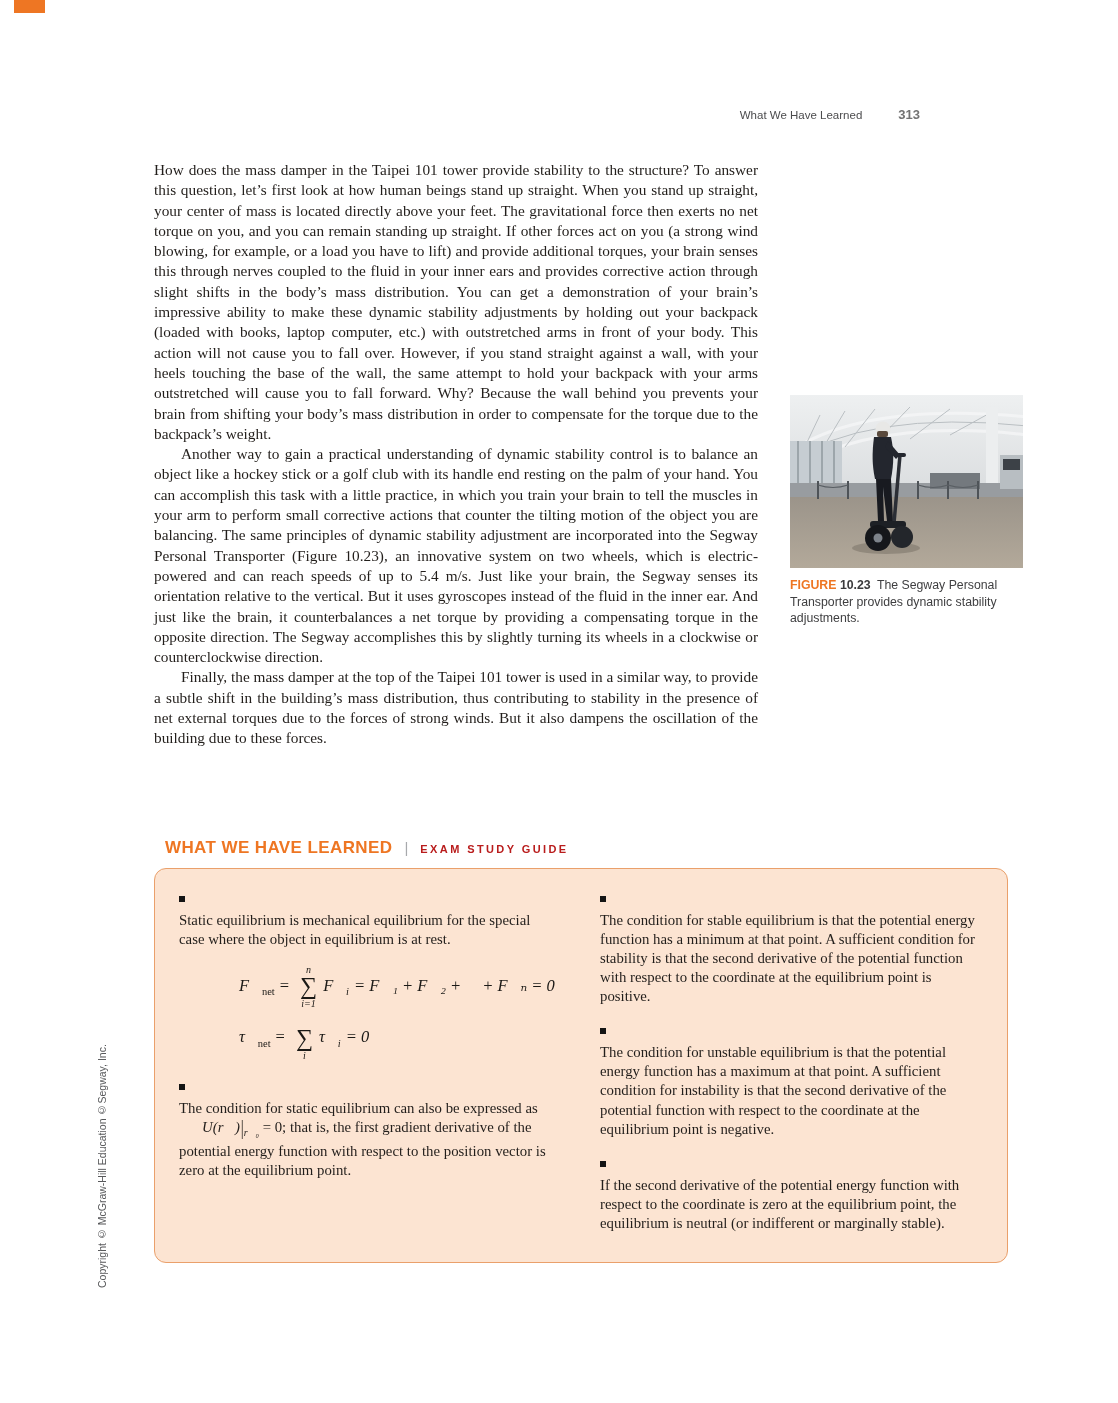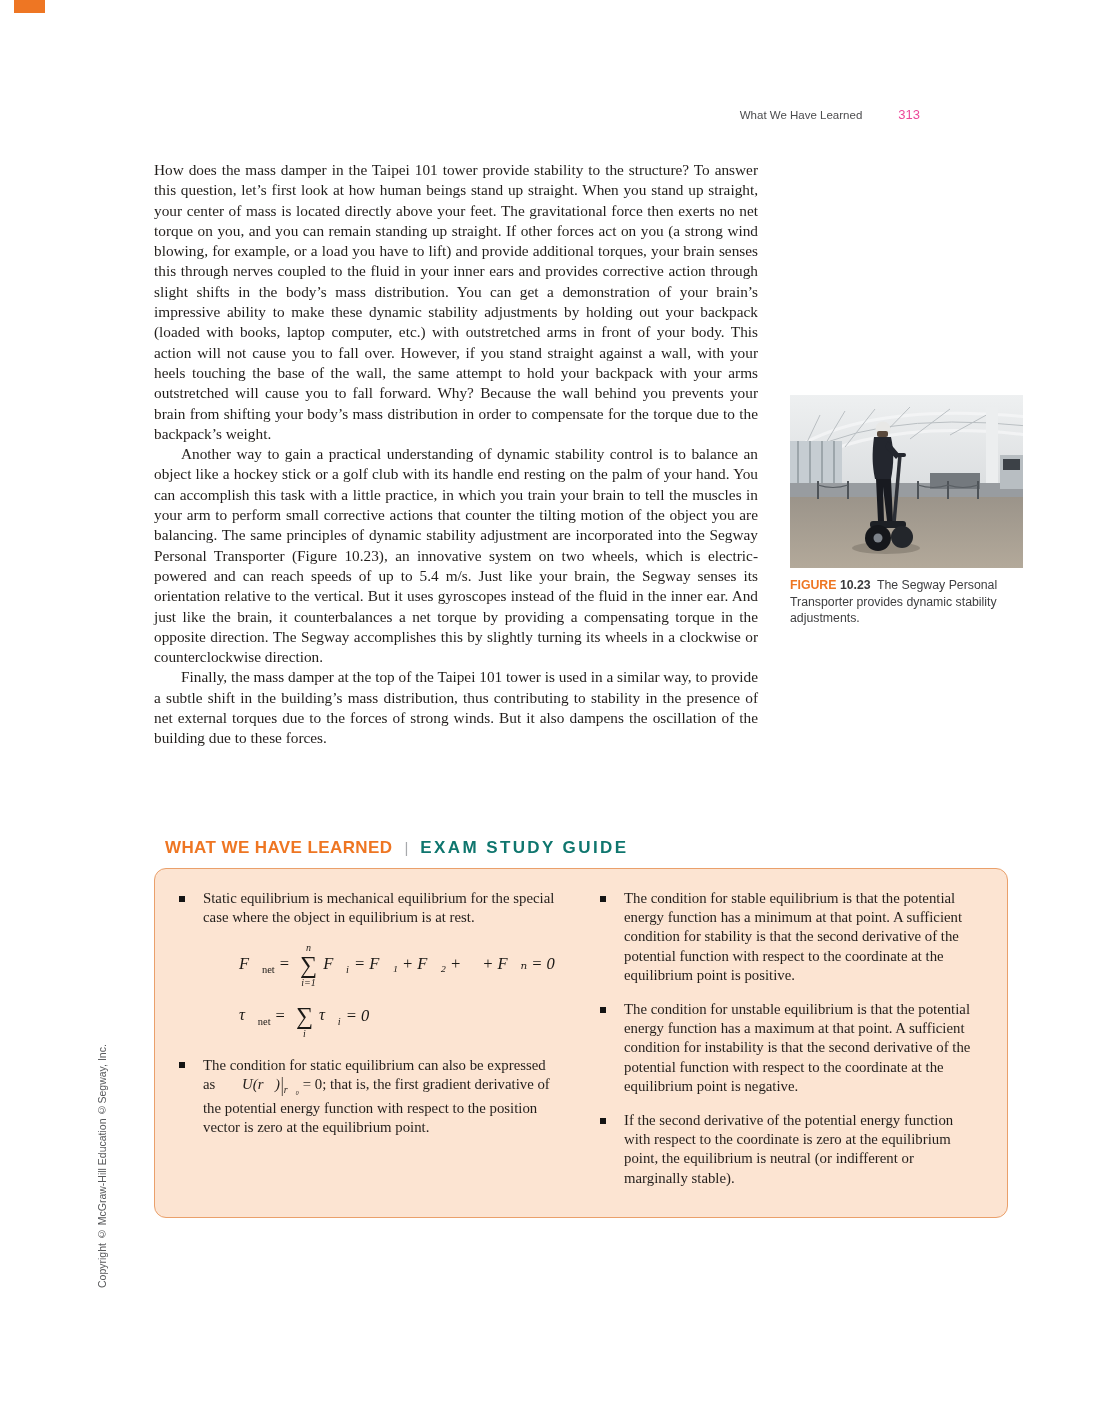--- a/index.html
+++ b/index.html
@@ -12,21 +12,21 @@
   *{box-sizing:border-box;}
   body{margin:0;background:#ffffff;}
   .page{position:relative;width:1032px;height:1403px;background:#fff;overflow:hidden;
         font-family:"Liberation Serif","DejaVu Serif",serif;color:var(--text);}
 
   .page-tab{position:absolute;top:0;left:14px;width:31px;height:13px;background:var(--accent);}
 
   .running-head{position:absolute;top:107px;right:112px;display:flex;align-items:baseline;gap:36px;
         font-family:"Liberation Sans","DejaVu Sans",sans-serif;}
   .running-title{font-size:11.5px;color:#4c4c4e;}
-  .page-number{font-size:13px;font-weight:normal;color:#ec4899;}
+  .page-number{font-size:13px;font-weight:bold;color:#737373;}
 
   .margin-note{position:absolute;left:96px;top:1048px;height:240px;white-space:nowrap;
         writing-mode:vertical-rl;transform:rotate(180deg);
         font-family:"Liberation Sans","DejaVu Sans",sans-serif;font-size:10.5px;color:var(--muted);}
 
   .main-col{position:absolute;left:154px;top:160px;width:604px;}
   .sec-heading{margin:0 0 9px 0;font-family:"Liberation Sans","DejaVu Sans",sans-serif;
         font-size:17.5px;font-weight:bold;color:#1b1b1b;}
   .body-p{margin:0;font-size:15.3px;line-height:20.3px;text-align:justify;}
   .body-p.indent{text-indent:27px;}
@@ -36,26 +36,26 @@
   .caption{margin-top:9px;font-family:"Liberation Sans","DejaVu Sans",sans-serif;
         font-size:12.3px;line-height:16.6px;color:#404042;}
   .fig-label{color:var(--accent);font-weight:bold;}
   .fig-num{font-weight:bold;color:#3a3a3c;margin-right:3px;}
 
   .summary{position:absolute;left:154px;top:838px;width:854px;}
   .summary-head{display:flex;align-items:baseline;gap:12px;padding-left:11px;
         font-family:"Liberation Sans","DejaVu Sans",sans-serif;}
   .wwhl{font-size:17px;font-weight:bold;letter-spacing:.4px;color:var(--accent);}
   .wwhl-divider{font-size:15px;color:#a7a9ac;font-weight:300;}
-  .esg{font-size:17px;font-weight:bold;letter-spacing:2.4px;color:#0f766e;}
+  .esg{font-size:11px;font-weight:bold;letter-spacing:2.4px;color:#b91c1c;}
 
   .summary-box{margin-top:10px;display:flex;gap:42px;background:var(--box_bg);
         border:1.6px solid var(--box_border);border-radius:12px;padding:20px 28px 14px 24px;}
   .s-col{flex:1 1 0;min-width:0;}
-  .bullet{display:flex;gap:18px;margin-bottom:15px;}
+  .bullet{display:flex;gap:9px;margin-bottom:15px;flex-direction:column;}
   .marker{width:6px;height:6px;background:#141414;margin-top:6.5px;flex:0 0 auto;}
   .bullet p{margin:0;font-size:14.8px;line-height:19.2px;}
 
   .equations{margin:4px 0 16px 60px;}
   .eq{font-size:16.5px;color:#1b1916;margin-bottom:6px;white-space:nowrap;}
   .var{font-style:italic;}
   .eq sub{font-size:10.5px;text-align:center;}
   .eq sub.rm{font-style:normal;}
   .eq sub.it{font-style:italic;}
   .sp{margin:0 5px;}

